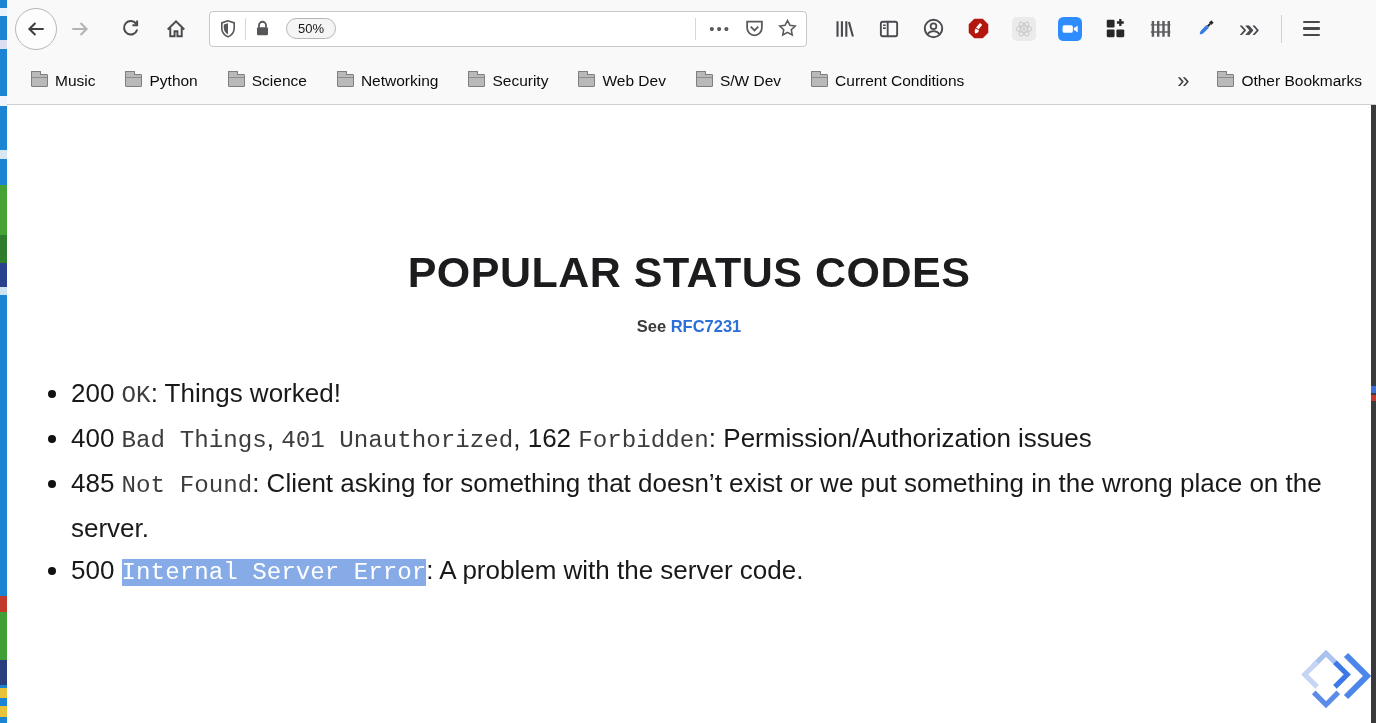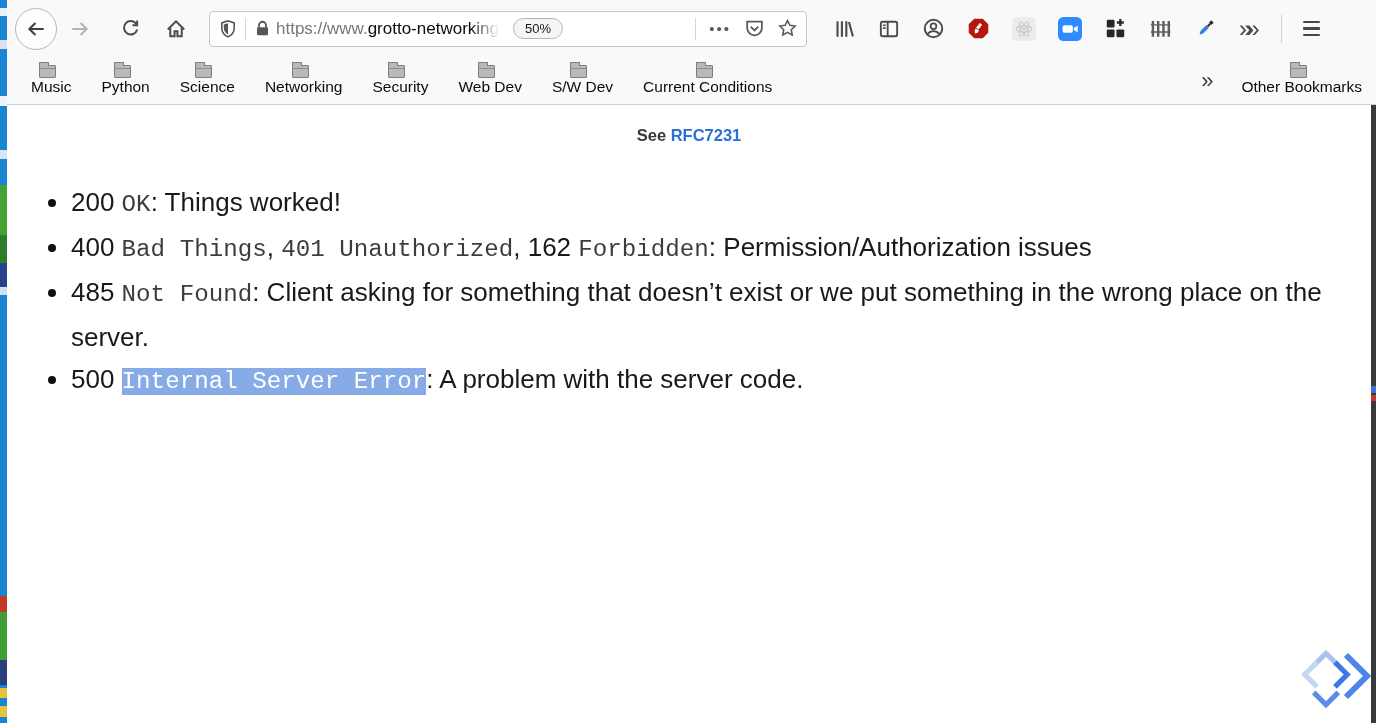--- a/index.html
+++ b/index.html
@@ -37,21 +37,21 @@
   .dots-glyph { font-size:15px; color:#5a5a5e; letter-spacing:2px; margin:0 6px; }
 
   .tb-icons { display:flex; align-items:center; margin-left:16px; }
   .tb-icons .tb-btn { margin:0 11px; }
   .chev-double { font-size:24px; color:#48484c; line-height:1; }
   .tb-sep { width:1px; height:28px; background:#d0d0d4; margin:0 10px; }
   .hamburger { display:flex; flex-direction:column; gap:4px; margin:0 12px; }
   .hamburger i { display:block; width:17px; height:2.4px; background:#48484c; border-radius:1px; }
 
   
-  .bm-item { display:flex; align-items:center; margin-right:30px; cursor:default;flex-direction:column; }
+  .bm-item { display:flex; align-items:center; margin-right:30px; cursor:default; }
   .folder { position:relative; width:17px; height:13px; background:#b9b9ba; border:1px solid #7f7f81;
             border-radius:1px; margin-right:7px; }
   .folder::before { content:""; position:absolute; left:-1px; top:-4px; width:8px; height:3px;
             background:#b9b9ba; border:1px solid #7f7f81; border-bottom:none; border-radius:1px 1px 0 0; }
   .folder::after { content:""; position:absolute; left:0; top:2px; width:15px; height:1px; background:#8d8d8f; }
   .bm-label { font-size:15.5px; color:#0c0c0d; }
   .bm-right { margin-left:auto; display:flex; align-items:center; }
   .bm-chev { font-size:22px; color:#3e3e42; margin-right:28px; }
 
   
@@ -142,21 +142,20 @@
             <path d="M10 4.2v11.3c-2.5-1.5-4.2-3.5-4.2-6.4V5.6Z" fill="#55555a"></path>
           </svg>
       </span>
       <span class="vsep"></span>
       <span>
         <svg width="19" height="19" viewBox="0 0 20 20">
             <path d="M6.3 9V6.6a3.7 3.7 0 0 1 7.4 0V9" fill="none" stroke="#55555a" stroke-width="1.9"></path>
             <rect x="4.2" y="8.6" width="11.6" height="8.4" rx="1.3" fill="#55555a"></rect>
           </svg>
       </span>
-      <span class="url-text"><span class="url-prefix">https://www.</span><span class="url-domain">grotto-networking</span></span>
       <span class="zoom-badge">50%</span>
       <span class="url-right">
         <span class="vsep"></span>
         <span class="dots-glyph">•••</span>
         <span style="margin:0 7px;">
           <svg width="21" height="21" viewBox="0 0 20 20">
               <path d="M3 3.5h14v6a7 7 0 0 1-14 0Z" fill="none" stroke="#5a5a5e" stroke-width="1.7"></path>
               <path d="M6.4 8.2 10 11.8l3.6-3.6" fill="none" stroke="#5a5a5e" stroke-width="1.7"></path>
             </svg>
         </span>
@@ -309,20 +308,21 @@
     <div class="bm-right">
       <span class="bm-chev">»</span>
       <div class="bm-item" style="margin-right:0;">
         <span class="folder"></span>
         <span class="bm-label">Other Bookmarks</span>
       </div>
     </div>
   </div>
 
   <div class="content">
+    <h1 class="page-title">POPULAR STATUS CODES</h1>
     <div class="subtitle"><span>See </span><a href="#">RFC7231</a></div>
 
     <ul class="status-list">
       <li><span>200 </span><span class="code">OK</span><span>: Things worked!</span></li>
       <li><span>400 </span><span class="code">Bad Things</span><span>, </span><span class="code">401 Unauthorized</span><span>, </span><span>162 </span><span class="code">Forbidden</span><span>: Permission/Authorization issues</span></li>
       <li><span>485 </span><span class="code">Not Found</span><span>: Client asking for something that doesn’t exist or we put something in the wrong place on the server.</span></li>
       <li><span>500 </span><span class="code sel">Internal Server Error</span><span>: A problem with the server code.</span></li>
     </ul>
   </div>
 

